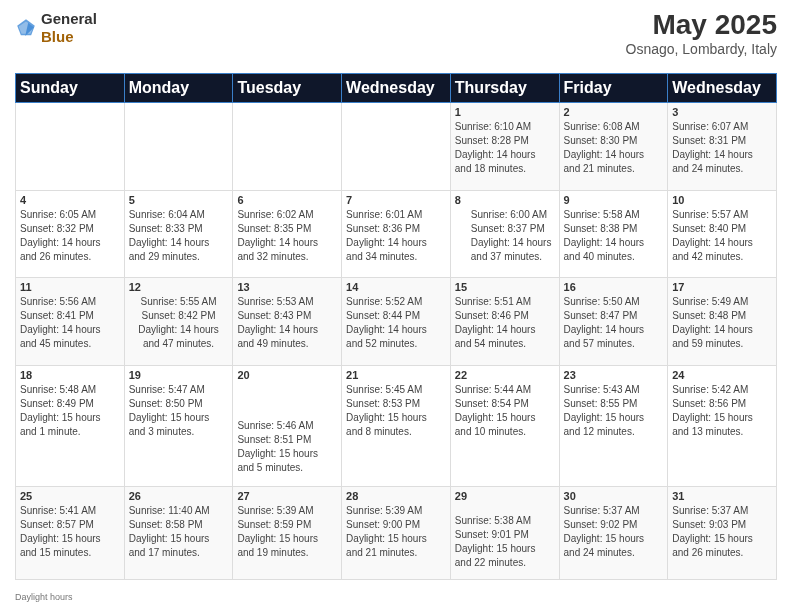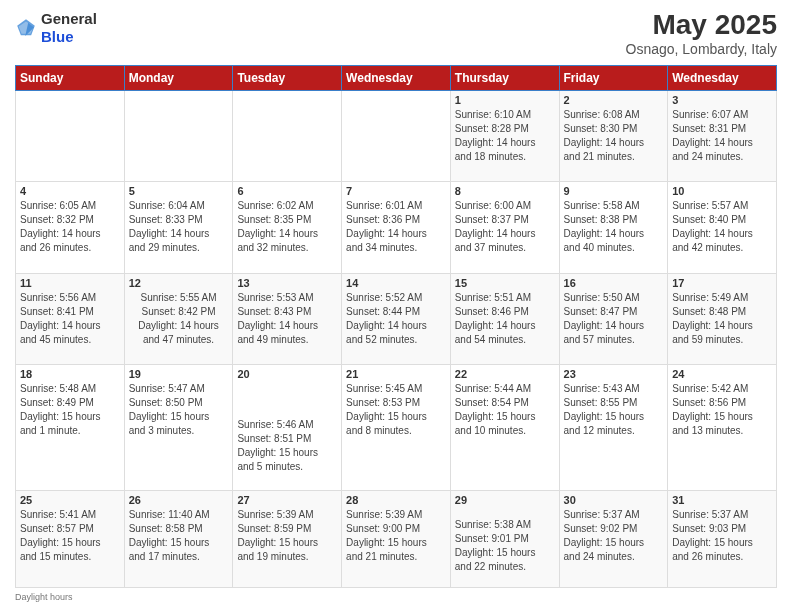--- a/index.html
+++ b/index.html
@@ -9,41 +9,42 @@
       width: 792px;
       height: 612px;
       overflow: hidden;
     }
     .page {
       width: 792px;
       height: 612px;
       padding: 10px 15px 10px 15px;
       display: flex;
       flex-direction: column;
+      gap: 8px;
     }
     .header {
       display: flex;
       justify-content: space-between;
       align-items: flex-start;
       margin-bottom: 8px;
     }
     .logo {
       display: flex;
       align-items: center;
       gap: 4px;
     }
     .logo-text-general {
       font-size: 15px;
       font-weight: bold;
       color: #333;
     }
     .logo-text-blue {
       font-size: 15px;
       font-weight: bold;
-      color: #1d4ed8;
+      color: #a16207;
     }
     .logo-icon {
       width: 22px;
       height: 22px;
     }
     .title-block {
       text-align: right;
     }
     .month-title {
       font-size: 28px;
@@ -56,23 +57,23 @@
       color: #555;
     }
     .calendar {
       flex: 1;
       border: 1px solid #ccc;
       border-collapse: collapse;
       width: 100%;
       table-layout: fixed;
     }
     .calendar th {
-      background-color: #b91c1c;
+      background-color: #0f172a;
       color: #fff;
-      font-size: 12px;
+      font-size: 16px;
       font-weight: bold;
       padding: 5px 4px;
       text-align: left;
       border: 1px solid #3a7fc9;
     }
     .calendar td {
       border: 1px solid #ddd;
       vertical-align: top;
       padding: 3px 4px;
       font-size: 9.5px;
@@ -194,21 +195,21 @@
           </td>
           <td>
             <span class="day-number">7</span>
             <div class="day-info" style="white-space: pre-line;">Sunrise: 6:01 AM
 Sunset: 8:36 PM
 Daylight: 14 hours
 and 34 minutes.</div>
           </td>
           <td>
             <span class="day-number">8</span>
-            <div class="day-info" style="white-space: pre-line;">Sunrise: 6:00 AM
+            <div class="day-info" style="white-space: pre-line; margin-left: 16px;">Sunrise: 6:00 AM
 Sunset: 8:37 PM
 Daylight: 14 hours
 and 37 minutes.</div>
           </td>
           <td>
             <span class="day-number">9</span>
             <div class="day-info" style="white-space: pre-line;">Sunrise: 5:58 AM
 Sunset: 8:38 PM
 Daylight: 14 hours
 and 40 minutes.</div>

